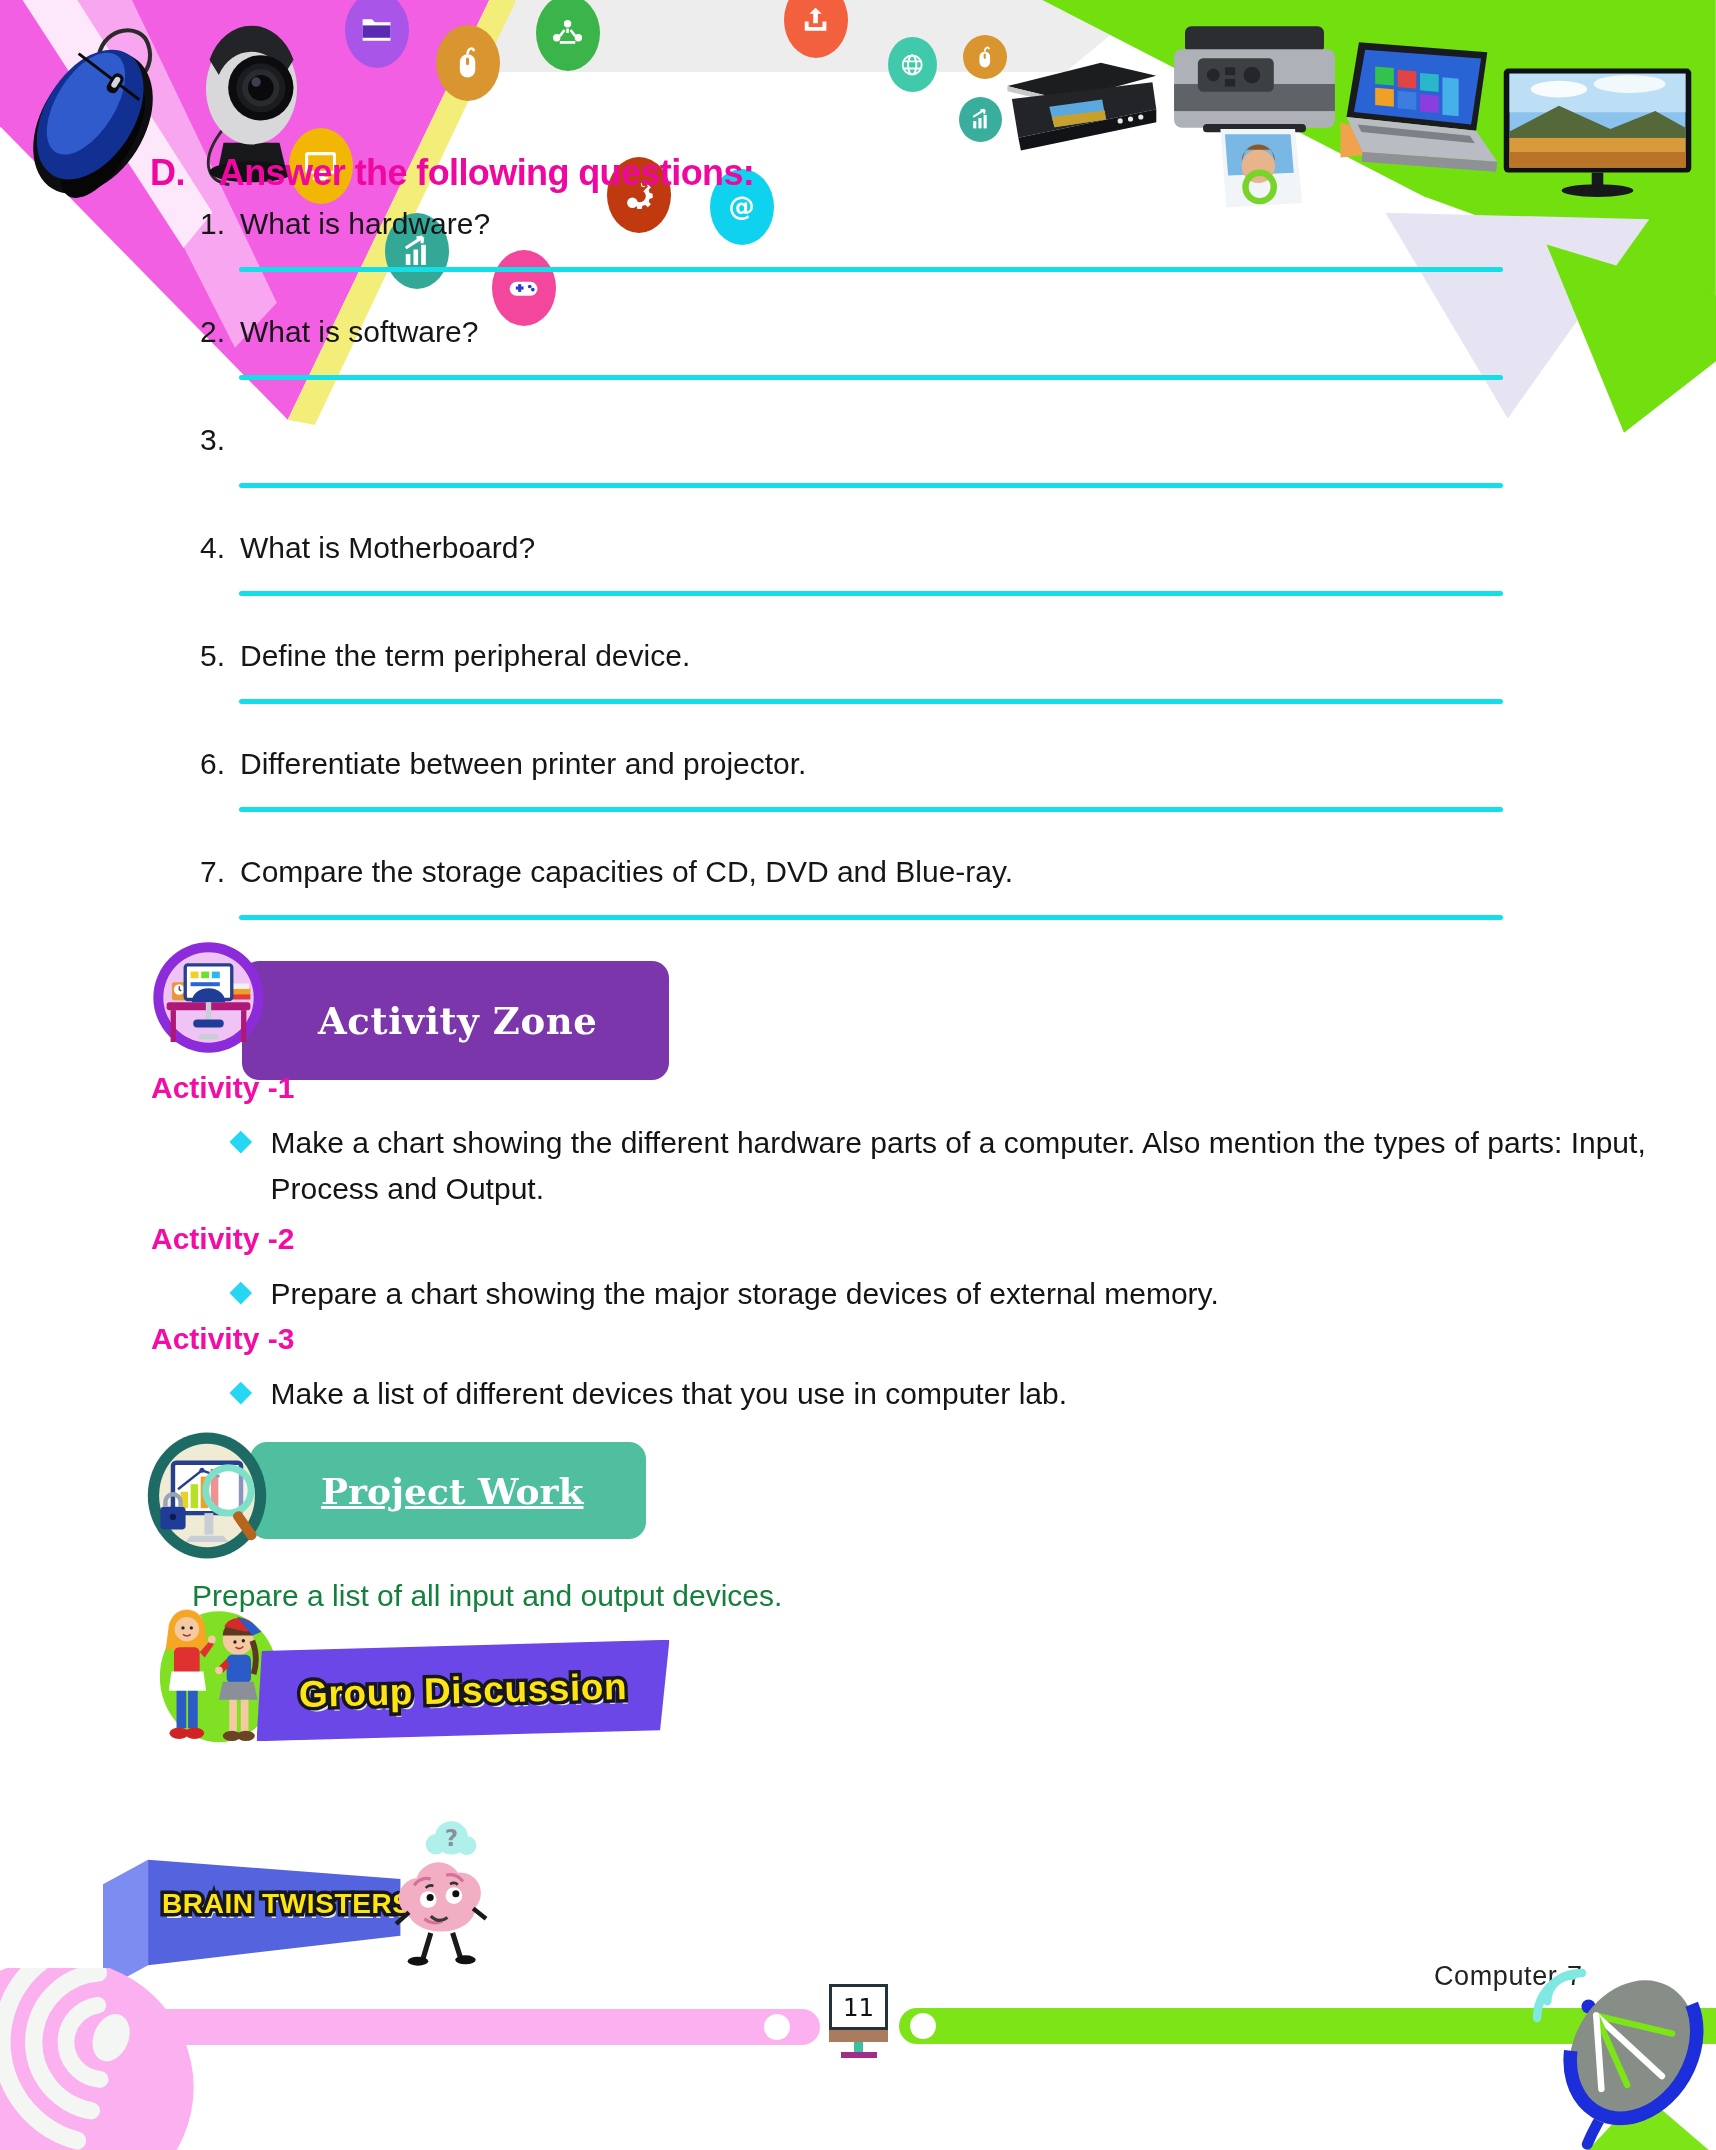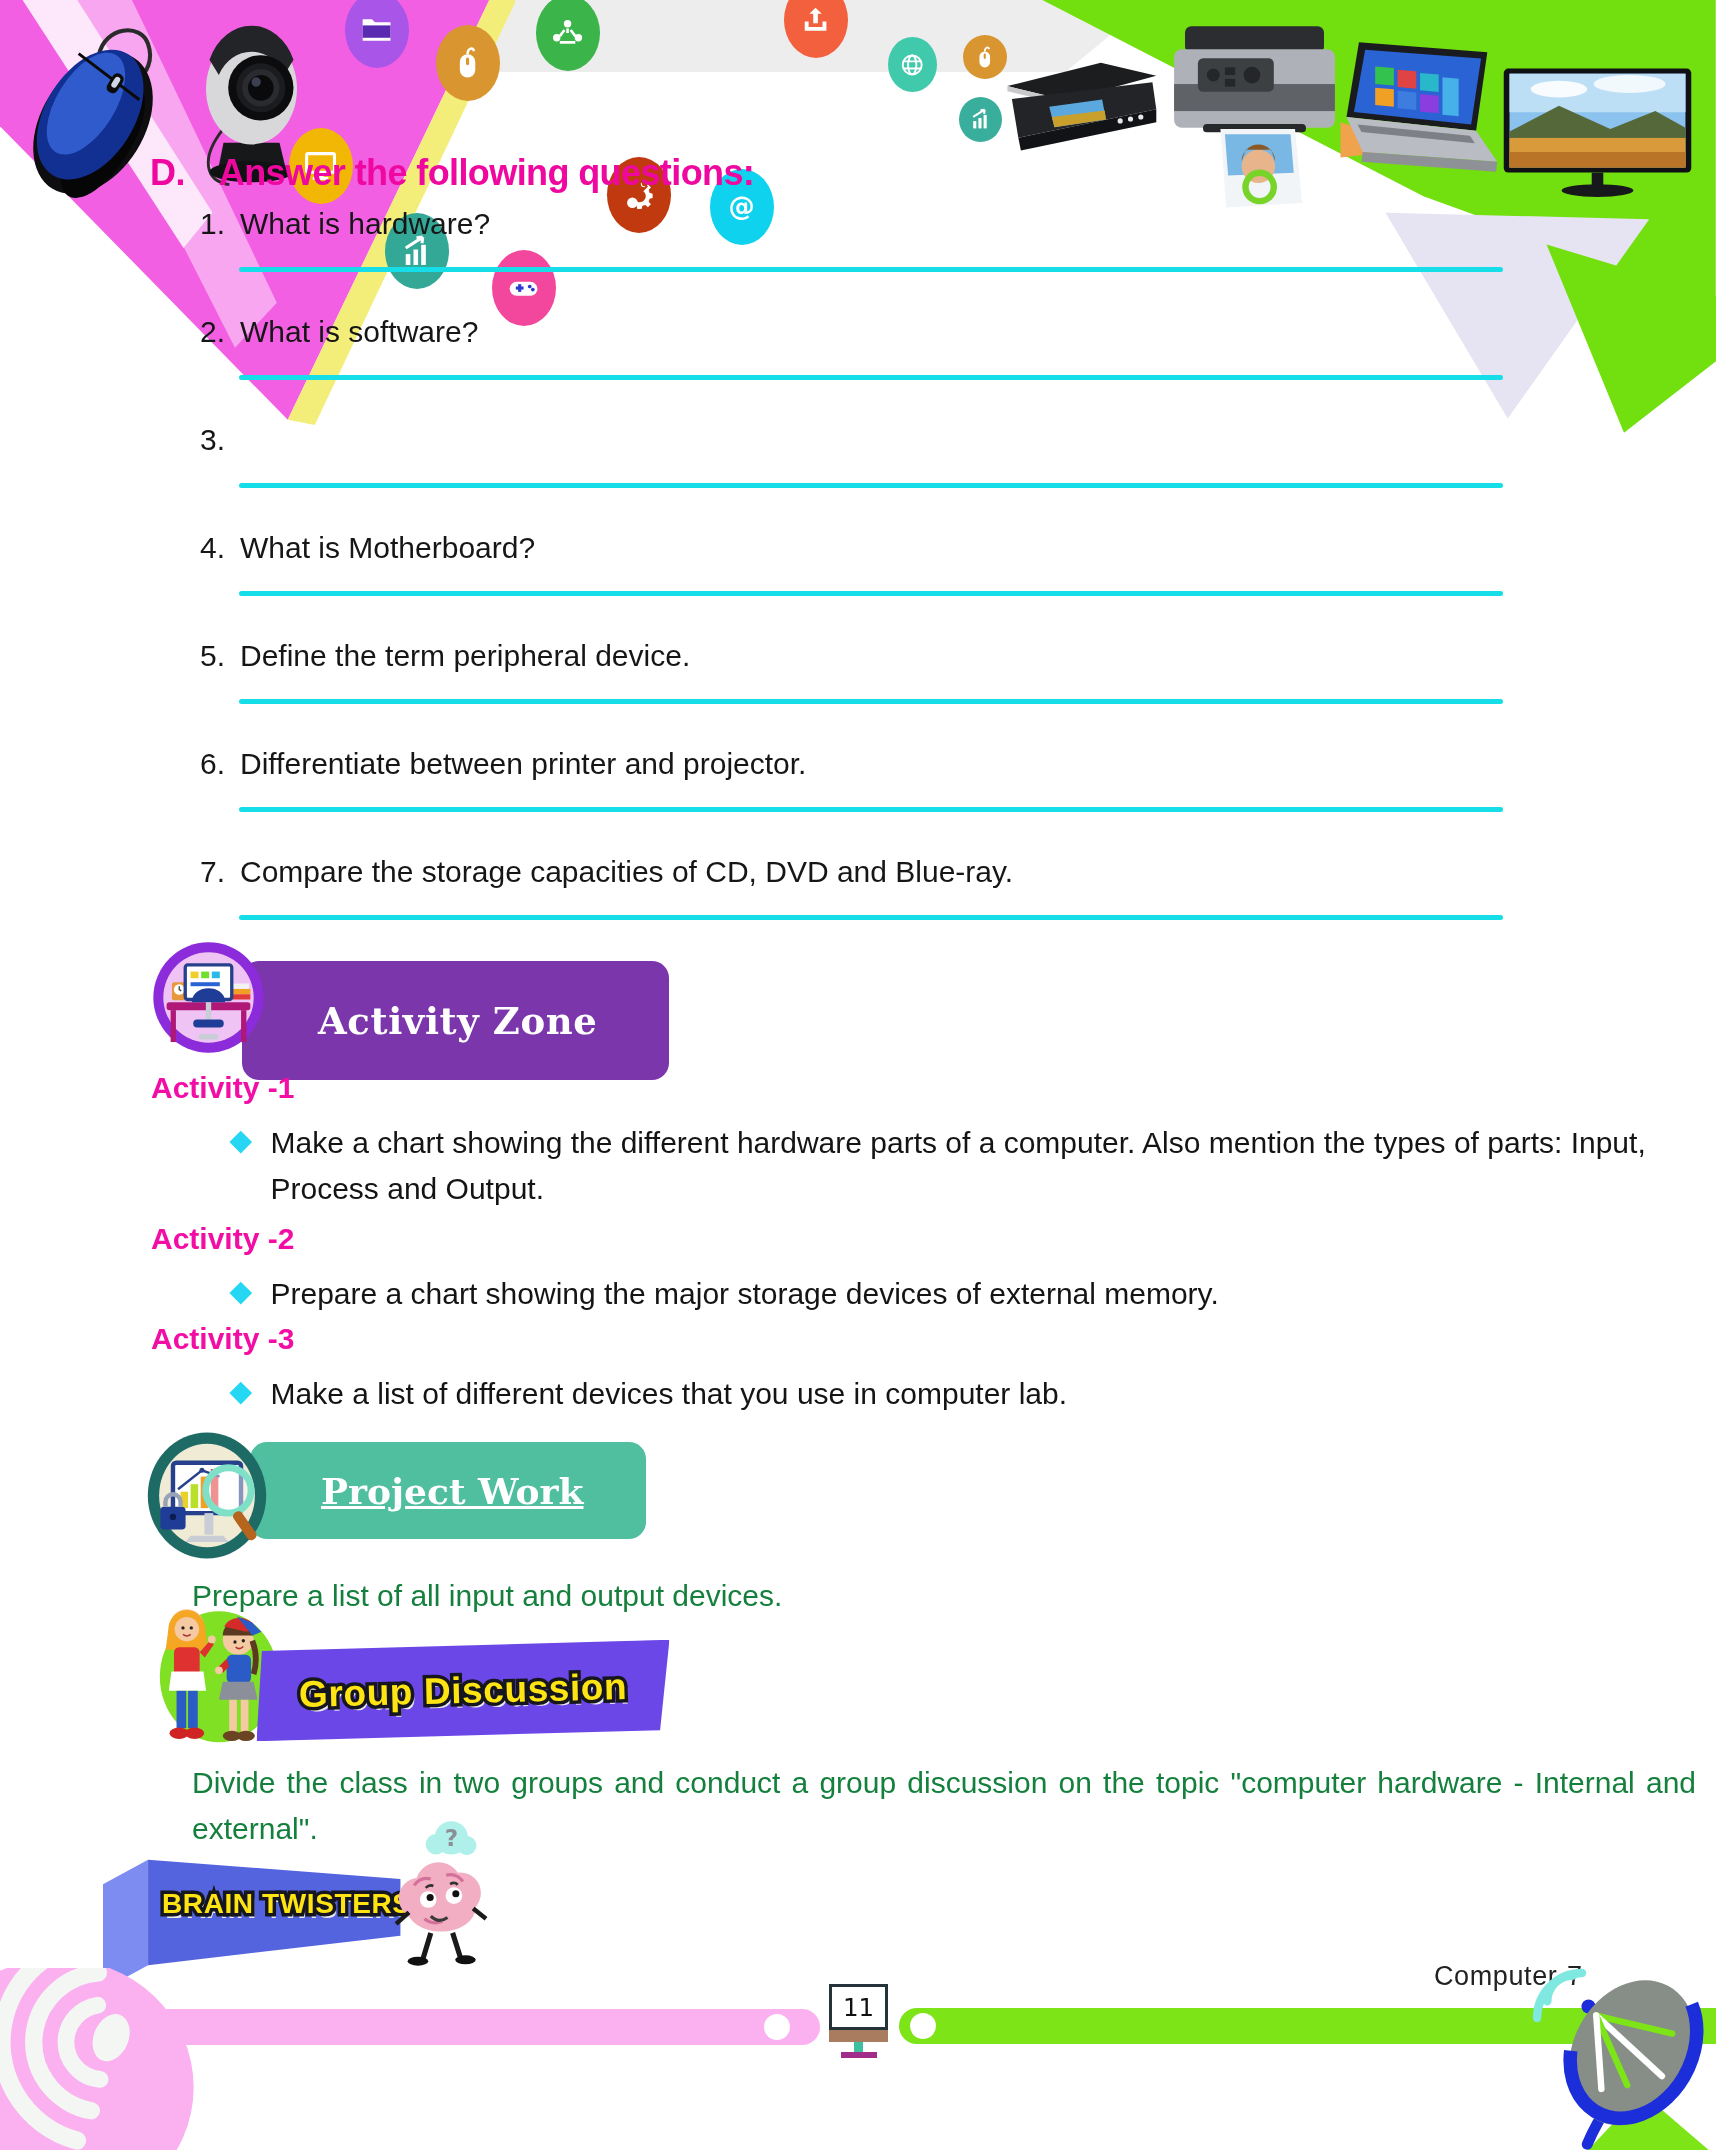--- a/index.html
+++ b/index.html
@@ -439,21 +439,20 @@
     <rect x="146" y="186" width="12" height="50" fill="#f5c9a2"></rect>
     <ellipse cx="132" cy="242" rx="14" ry="8" fill="#6b4423"></ellipse>
     <ellipse cx="154" cy="242" rx="14" ry="8" fill="#6b4423"></ellipse>
   </svg>
   <div class="abs gd-banner">
     <span class="bubble gd-title">
       <span class="stroke">Group Discussion</span>
       <span class="fill">Group Discussion</span>
     </span>
   </div>
-  <div class="abs body-text para" style="left:148px;top:1760px">Divide the class in two groups and conduct a group discussion on the topic "computer hardware - Internal and external".</div>
 
   <div class="abs bt-wrap">
     <svg width="309" height="129" viewBox="0 0 480 200">
       <polygon points="0,42 70,4 70,168 0,206" fill="#7d8cf0"></polygon>
       <polygon points="70,4 462,34 462,122 70,168" fill="#5463de"></polygon>
     </svg>
     <span class="bubble bt-title bt-text-pos">
       <span class="stroke">BRAIN TWISTERS</span>
       <span class="fill">BRAIN TWISTERS</span>
     </span>

